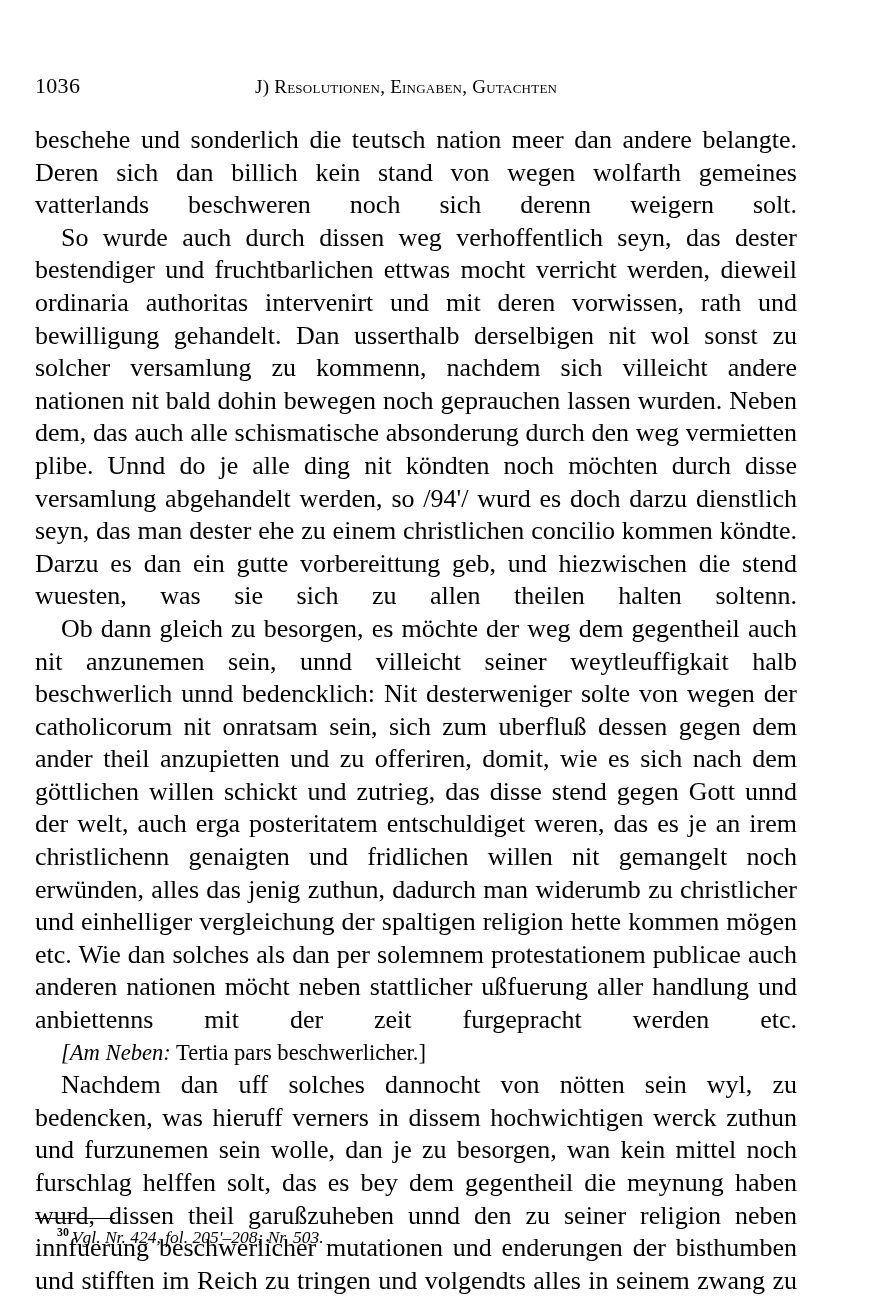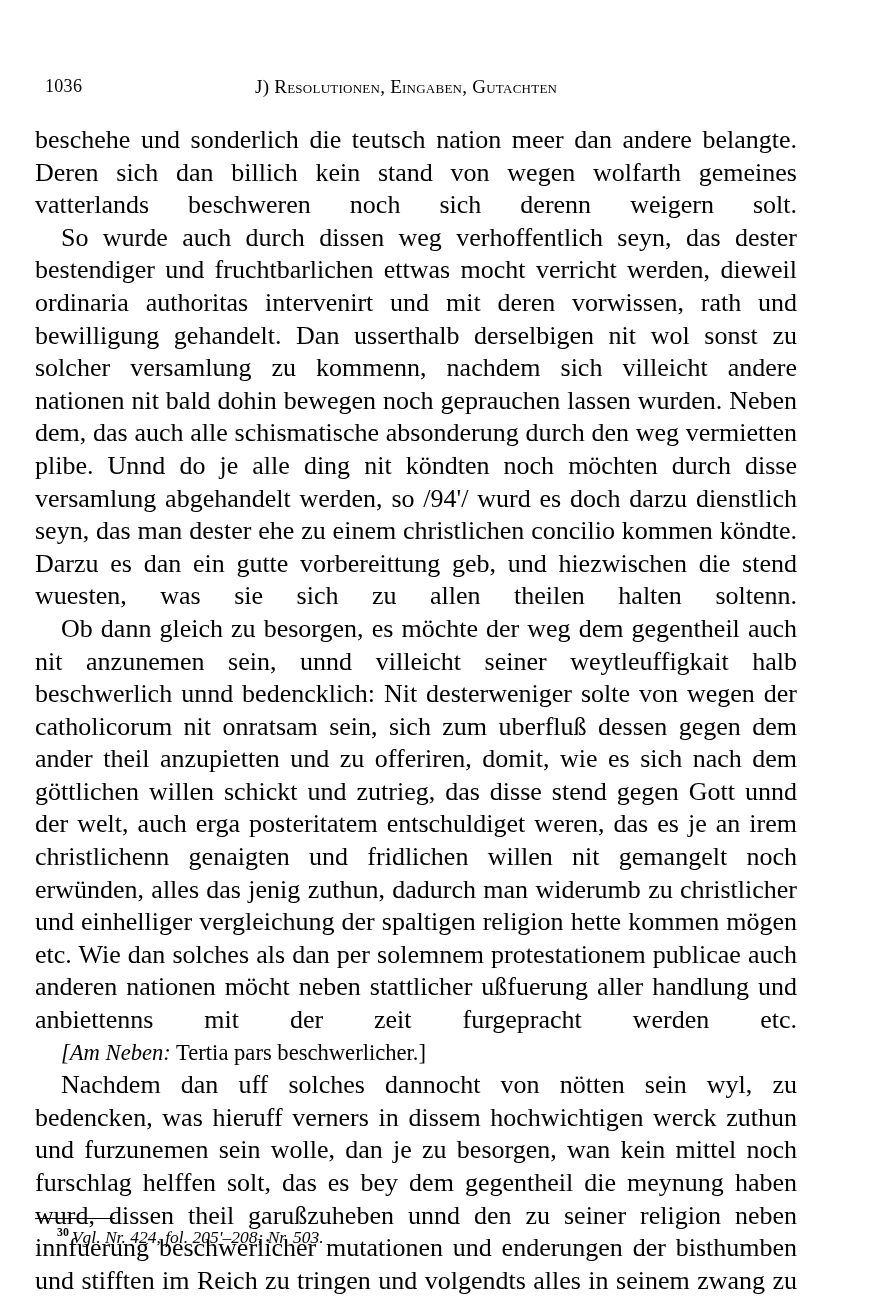--- a/index.html
+++ b/index.html
@@ -26,23 +26,23 @@
   
   .running-head {
     position: absolute;
     left: 35px;
     top: 72px;
     width: 760px;
     height: 28px;
   }
   .folio {
     position: absolute;
-    left: 10px;
+    left: 0;
     top: 0;
-    font-size: 18px;
+    font-size: 22px;
     line-height: 28px;
     letter-spacing: 0.3px;
   }
   .head-title {
     position: absolute;
     left: 220px;
     top: 2px;
     font-size: 19px;
     line-height: 26px;
     letter-spacing: 0.25px;

